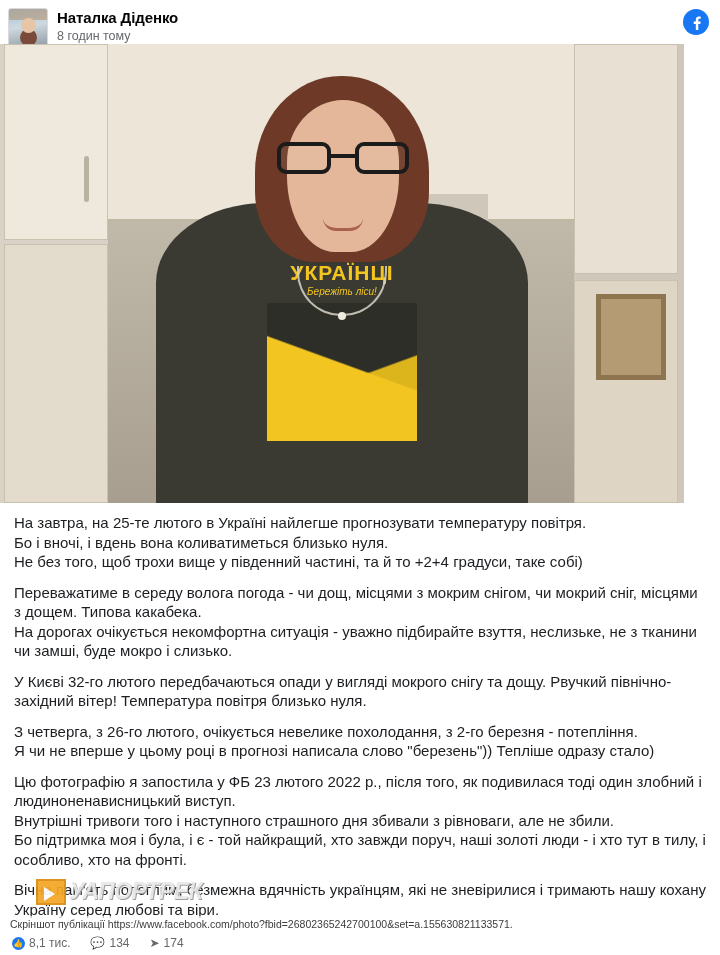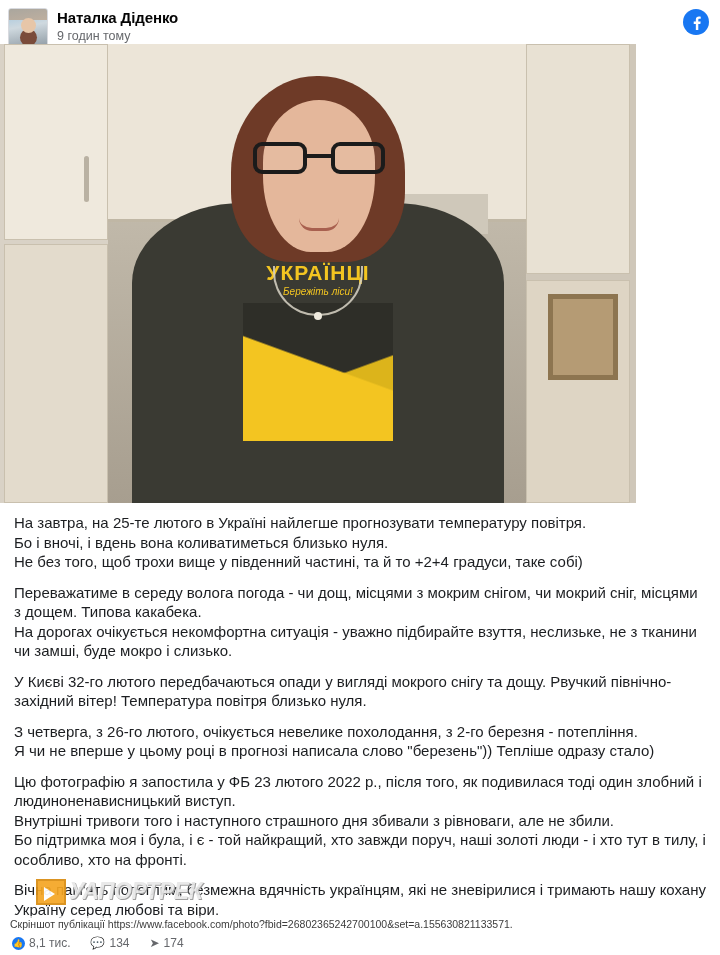--- a/index.html
+++ b/index.html
@@ -92,21 +92,21 @@
     background: #1877f2;
     display: flex;
     align-items: center;
     justify-content: center;
   }
   .fb-logo svg { display: block; }
 
   
   .photo-wrap {
     position: relative;
-    width: 636px;
+    width: 684px;
     height: 459px;
     background: #f0abfc;
     overflow: hidden;
     flex: 0 0 459px;
   }
   .photo-sidebar {
     position: absolute;
     top: 0;
     height: 459px;
     width: 108px;
@@ -408,21 +408,21 @@
 </style>
 </head>
 <body>
 
 <div class="post">
 
   <div class="post-header">
     <div class="avatar"></div>
     <div class="header-text">
       <div class="author-name">Наталка Діденко</div>
-      <div class="post-time">9 годин тому</div>
+      <div class="post-time">8 годин тому</div>
     </div>
     <div class="fb-logo">
       <svg width="16" height="16" viewBox="0 0 16 16" aria-hidden="true">
         <path fill="#ffffff" d="M10.3 16V9.9h2.05l.31-2.38h-2.36V6c0-.69.19-1.16 1.18-1.16h1.26V2.71c-.22-.03-.97-.1-1.84-.1-1.82 0-3.07 1.11-3.07 3.16v1.75H5.73V9.9h2.1V16z"></path>
       </svg>
     </div>
   </div>
 
   <div class="photo-wrap">
     <div class="bg-center">

